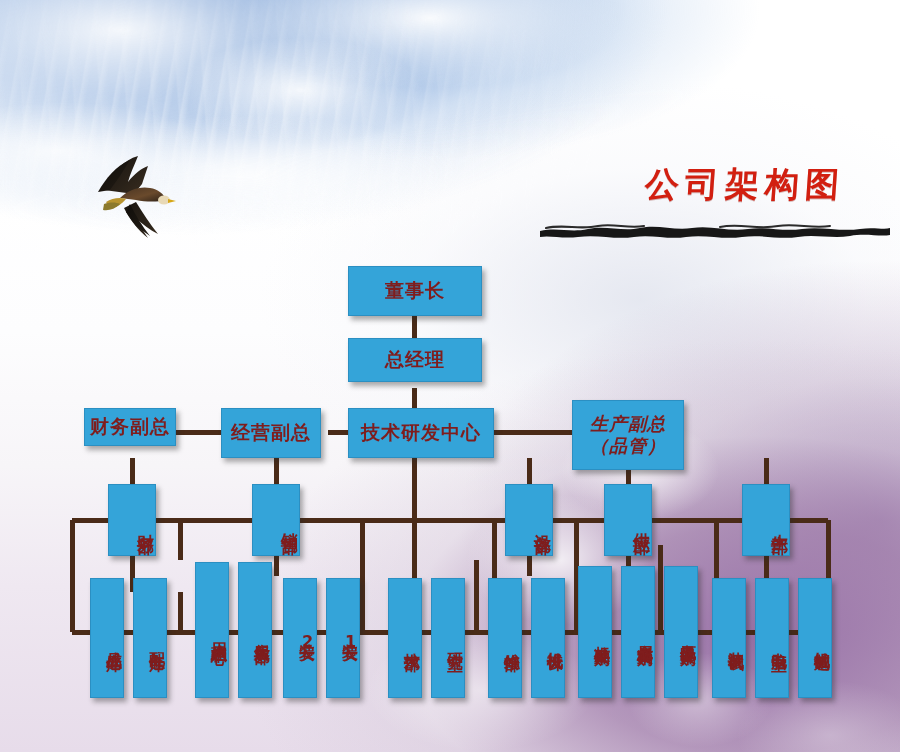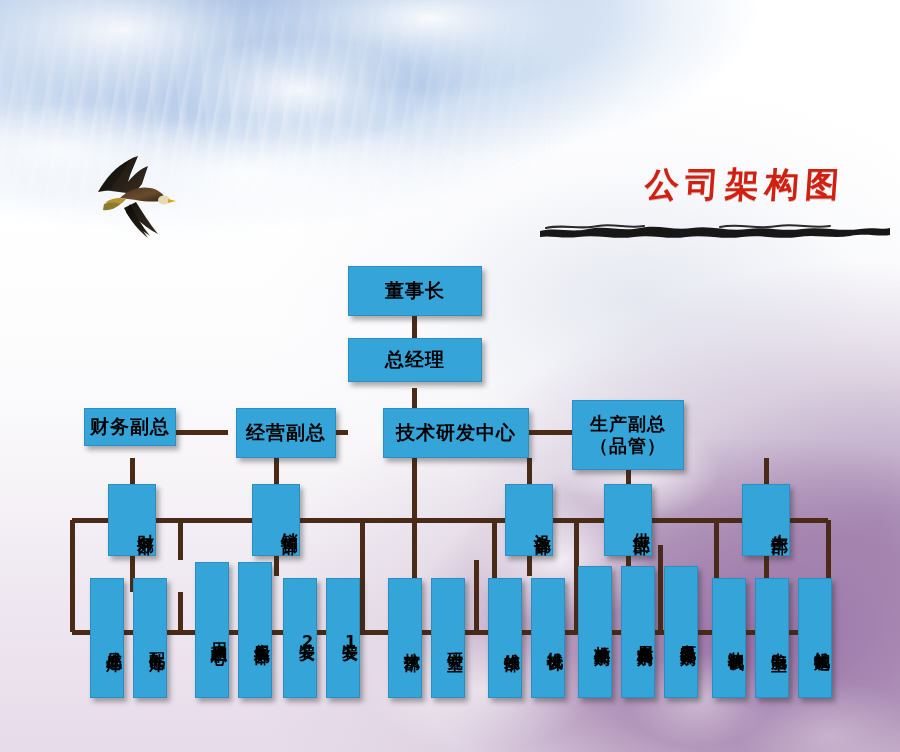--- a/index.html
+++ b/index.html
@@ -105,21 +105,21 @@
     position: absolute;
     left: 0; top: 0;
     width: 900px; height: 752px;
   }
   .node {
     position: absolute;
     background: #34a4d9;
     border: 1px solid #2b8fc2;
     box-sizing: border-box;
     box-shadow: 3px 4px 5px rgba(40,40,40,0.38);
-    color: #000000;
+    color: #7f1d1d;
     display: flex;
     align-items: center;
     justify-content: center;
     text-align: center;
     font-weight: bold;
     line-height: 1.12;
   }
   .node.h {           
     font-size: 19px;
     letter-spacing: 1px;
@@ -247,23 +247,23 @@
         <line x1="716" y1="632" x2="828" y2="632"></line>
         <line x1="766" y1="556" x2="766" y2="578"></line>
       </g>
     </svg>
 
     <div class="node h" style="left:348px; top:266px; width:134px; height:50px;">董事长</div>
 
     <div class="node h" style="left:348px; top:338px; width:134px; height:44px;">总经理</div>
 
     <div class="node h" style="left:84px; top:408px; width:92px; height:38px;">财务副总</div>
-    <div class="node h" style="left:236px; top:408px; width:100px; height:50px;">经营副总</div>
-    <div class="node h" style="left:348px; top:408px; width:146px; height:50px;margin-left:35px;">技术研发中心</div>
-    <div class="node h two-line" style="left:572px; top:400px; width:112px; height:70px; flex-direction:column; ">
+    <div class="node h" style="left:221px; top:408px; width:100px; height:50px;">经营副总</div>
+    <div class="node h" style="left:348px; top:408px; width:146px; height:50px;">技术研发中心</div>
+    <div class="node h two-line" style="left:572px; top:400px; width:112px; height:70px; flex-direction:column; font-style:italic;">
       <span>生产副总</span>
       <span>（品管）</span>
     </div>
 
     <div class="node v" style="left:108px; top:484px; width:48px; height:72px;">财务部</div>
     <div class="node v" style="left:252px; top:484px; width:48px; height:72px;">销售部</div>
     <div class="node v" style="left:505px; top:484px; width:48px; height:72px;">设备部</div>
     <div class="node v" style="left:604px; top:484px; width:48px; height:72px;">供应部</div>
     <div class="node v" style="left:742px; top:484px; width:48px; height:72px;">生产部</div>
 

